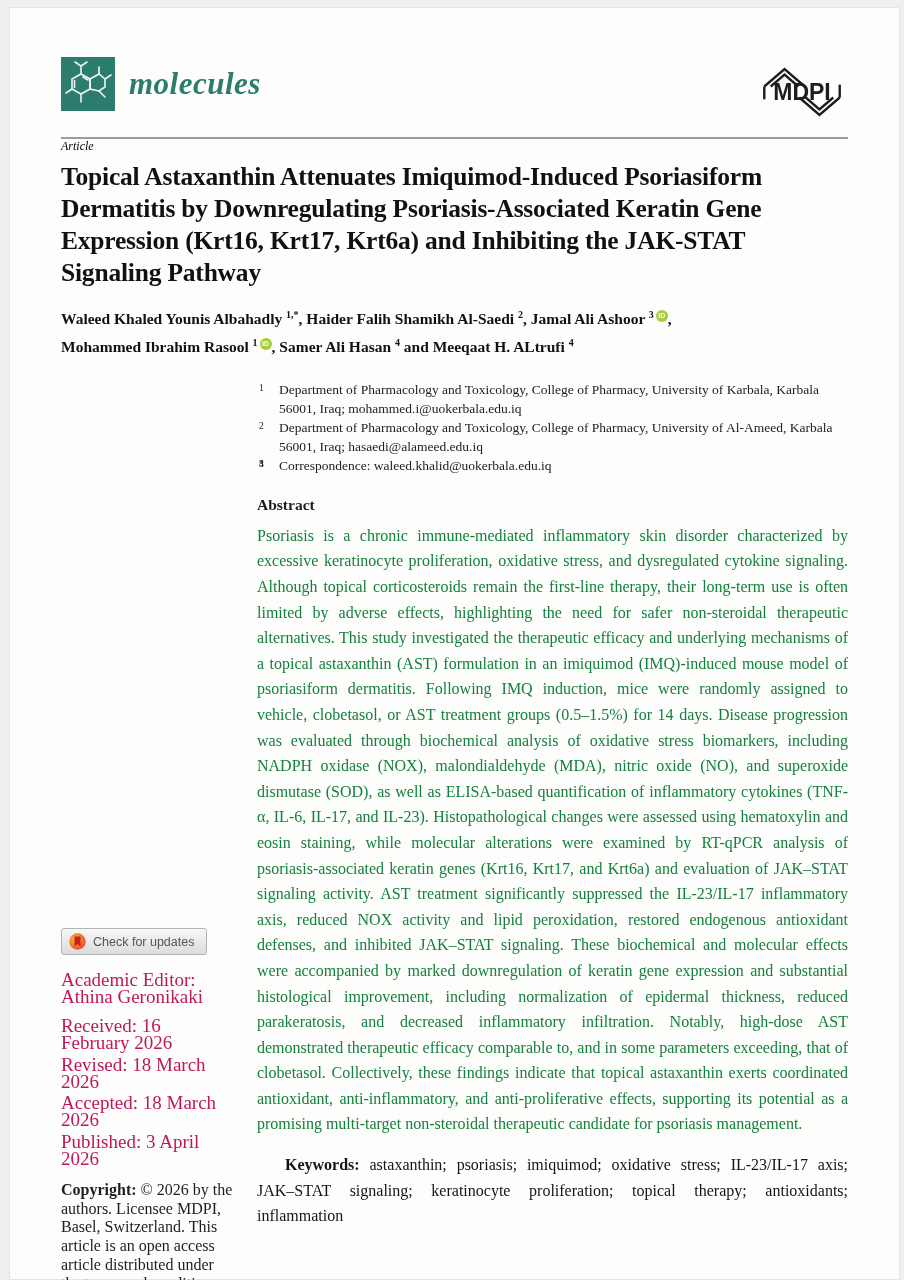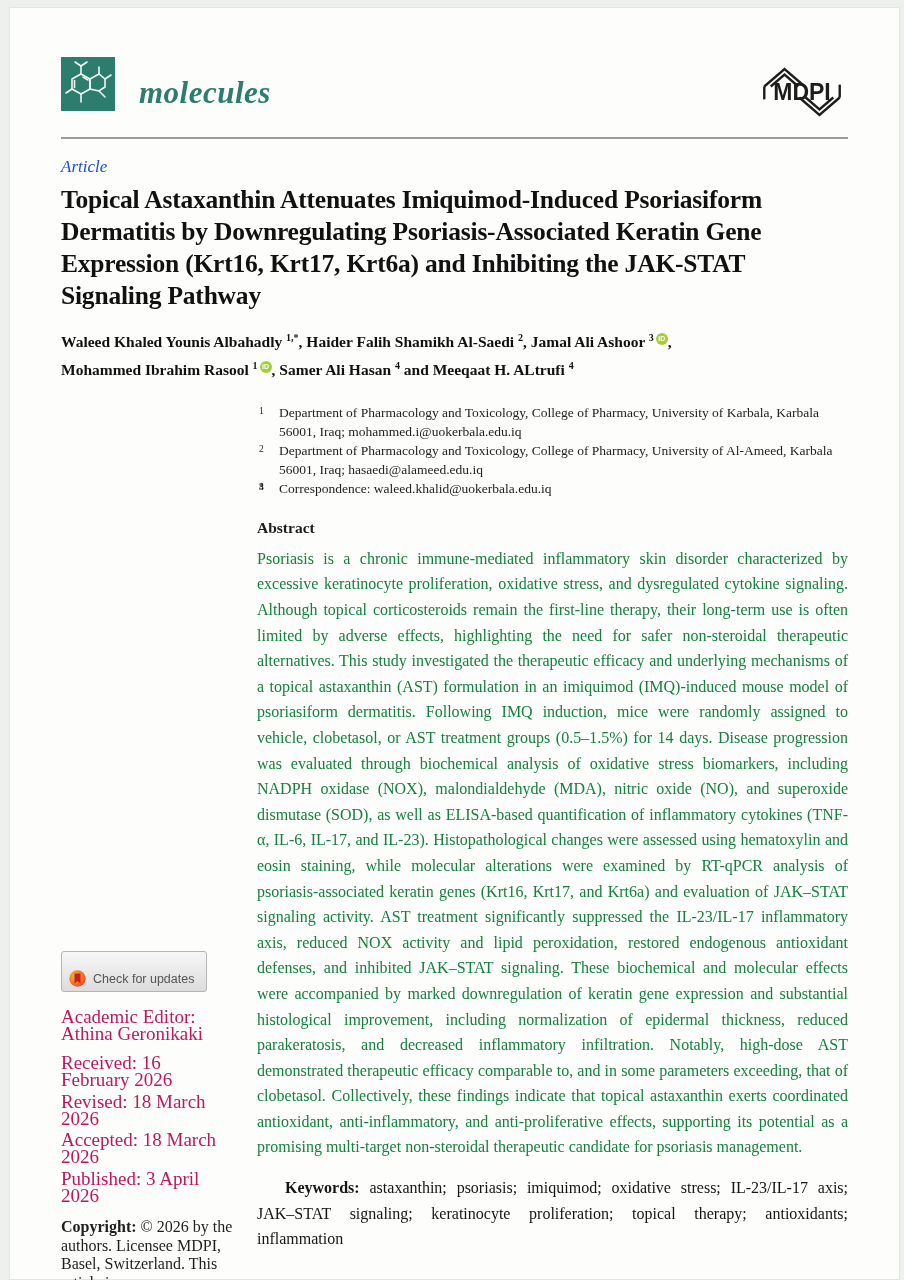--- a/index.html
+++ b/index.html
@@ -6,27 +6,27 @@
   html, body { width: 904px; height: 1280px; overflow: hidden; }
   body { background: #eef0ee; font-family: "Liberation Serif", serif; color: #1c1c1c; }
   .page {
     position: absolute; left: 9px; top: 7px; right: 4px; bottom: 0;
     background: #fdfdfc;
     padding: 50px 52px 0 52px;
     box-shadow: inset 0 0 0 1px #e3e5e3;
   }
   
   .header { display: flex; justify-content: space-between; align-items: flex-start; height: 72px; }
-  .brand { display: flex; align-items: flex-end; gap: 24px; }
+  .brand { display: flex; align-items: center; gap: 14px; }
   .brand-box { width: 54px; height: 54px; display: block; }
   .brand-word { font-style: italic; font-weight: bold; font-size: 31px; color: #2c7d6e; letter-spacing: 0.5px; }
   .mdpi-logo { width: 92px; height: 66px; display: block; margin-top: 2px; }
   .header-rule { border: none; border-top: 2px solid #9a9d9a; margin-top: 8px; }
   
-  .article-type { font-style: italic; font-size: 17px; margin-top: 18px; color: #1d4ed8; }
+  .article-type { font-style: italic; font-size: 12px; color: #000000; }
   .title { font-size: 25.5px; line-height: 32px; font-weight: bold; margin-top: 7px; letter-spacing: -0.2px; color: #111; }
   .authors { margin-top: 14px; font-size: 15.5px; font-weight: bold; line-height: 24px; color: #111; }
   .authors sup { font-size: 10px; font-weight: bold; }
   .orcid {
     display: inline-block; width: 12px; height: 12px; border-radius: 50%;
     background: #a6ce39; color: #fff; font-family: "Liberation Sans", sans-serif;
     font-size: 7px; font-weight: bold; text-align: center; line-height: 12px;
     vertical-align: super; margin-left: 2px;
   }
   
@@ -41,21 +41,21 @@
   .abstract-head { font-weight: bold; font-size: 15.5px; margin-top: 20px; }
   .abstract-body { margin-top: 9px; font-size: 16px; line-height: 25.6px; text-align: justify; color: #15803d; }
   .keywords { margin-top: 15px; font-size: 16px; line-height: 25.6px; text-align: justify; color: #151515; }
   .keywords b { font-weight: bold; margin-left: 28px; }
   
   .side-inner { margin-top: 547px; }
   .check-btn {
     display: inline-flex; align-items: center; gap: 7px;
     background: linear-gradient(#f7f7f7, #dcdcdc);
     border: 1px solid #b4b4b4; border-radius: 3px;
-    padding: 18px 12px 4px 7px; cursor: pointer;
+    padding: 4px 12px 4px 7px; cursor: pointer;
   }
   .check-btn-label { font-family: "Liberation Sans", sans-serif; font-size: 12.5px; color: #555; }
   .crossmark-icon { width: 17px; height: 17px; display: block; }
   .side-meta { margin-top: 16px; font-size: 19px; line-height: 17px; color: #be185d; }
   .side-meta .editor { margin-bottom: 12px; }
   .side-meta .date-line { margin-bottom: 4.5px; font-family: Liberation Serif, serif; }
   .copyright { margin-top: 14px; font-size: 16px; line-height: 18.8px; color: #1e1e1e; }
   .copyright b { font-weight: bold; }
   .link-blue { color: #4e9bc8; text-decoration: none; cursor: pointer; }
 </style>

